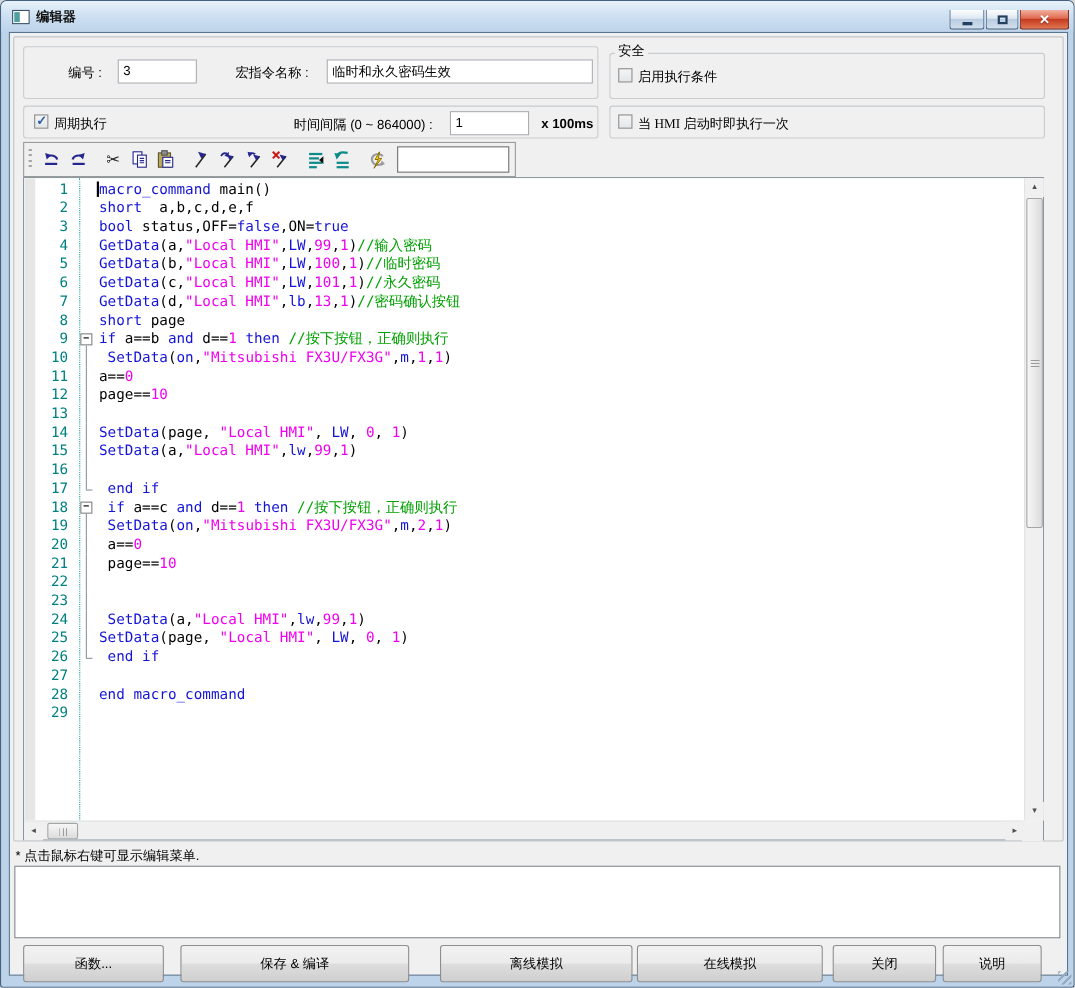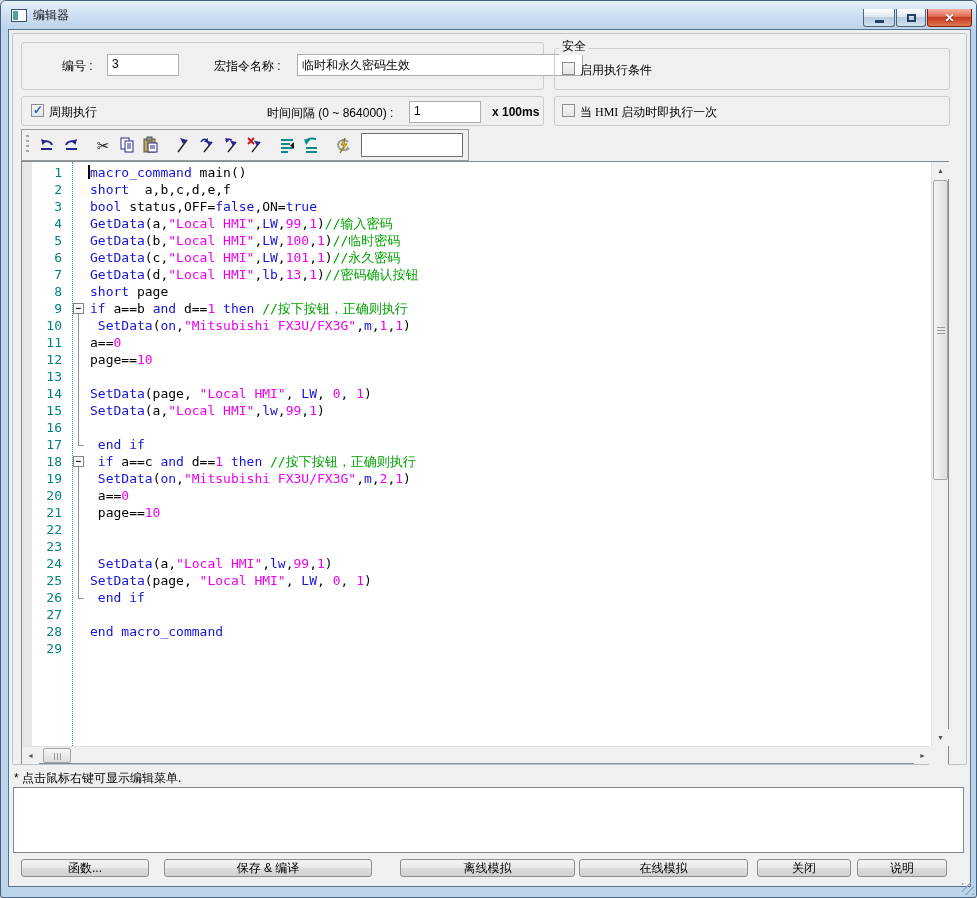--- a/index.html
+++ b/index.html
@@ -1,19 +1,19 @@
 <!DOCTYPE html>
 <html><head>
 <meta charset="utf-8">
 <style>
   * { margin:0; padding:0; box-sizing:border-box; }
   html,body { width:977px; height:898px; font-family:"Liberation Sans", sans-serif; background:#d8d8d8; }
   .window { position:relative; width:977px; height:898px; background:#bdd3ea; border:1px solid #45617e; border-radius:6px 6px 3px 3px; overflow:hidden; }
   .titlebar { position:absolute; left:0; top:0; right:0; height:28px;
-    background:linear-gradient(#e8f2fb, #cfe1f2 45%, #bdd3ea); display:flex; align-items:center; }
+    background:linear-gradient(#e8f2fb, #cfe1f2 45%, #bdd3ea); display:flex; align-items:center;font-weight:bold; }
   .app-icon { width:16px; height:13px; margin:0 6px 0 10px; background:#fff; border:1px solid #35506b; position:relative; }
   .app-icon::before { content:''; position:absolute; left:1px; top:1px; bottom:1px; width:5px; background:#4f9f9f; }
   .title-text { font-size:12px; color:#111; }
   .winbtns { position:absolute; top:8px; right:4px; display:flex; }
   .wbtn { height:18px; border:1px solid #50647c; border-top:none; border-radius:0 0 3px 3px;
     background:linear-gradient(#fdfeff, #dde8f3 45%, #b9cce1 50%, #d2e0ee); display:flex; align-items:center; justify-content:center; margin-left:1px; cursor:default; }
   .wbtn.min { width:32px; } .wbtn.max { width:30px; }
   .wbtn.close { width:45px; background:linear-gradient(#f3b0a0, #e06a50 45%, #c53a22 50%, #e2764e); border-color:#7c2113; }
   .glyph-min { width:9px; height:3px; background:#23405e; margin-top:7px; }
   .glyph-max { width:9px; height:8px; border:2px solid #23405e; background:transparent; }
@@ -63,21 +63,21 @@
   .vsb-thumb { position:absolute; left:1px; top:18px; width:15px; height:300px; border:1px solid #a3a6a9; border-radius:2px; background:linear-gradient(90deg,#f6f6f6,#eaeaea 50%,#dcdcdc); }
   .vgrip { position:absolute; left:3px; top:146px; width:8px; height:8px; background:repeating-linear-gradient(#9b9b9b 0 1px, transparent 1px 3px); }
   .hsb { position:absolute; left:0; top:584px; width:909px; height:17px; background:#f0f0f0; border-top:1px solid #e2e2e2; }
   .hsb .left { left:0; top:0; } .hsb .right { left:892px; top:0; }
   .hsb-thumb { position:absolute; left:21px; top:1px; width:28px; height:15px; border:1px solid #a3a6a9; border-radius:2px; background:linear-gradient(#f6f6f6,#eaeaea 50%,#dcdcdc); }
   .hgrip { position:absolute; left:10px; top:4px; width:8px; height:7px; background:repeating-linear-gradient(90deg,#9b9b9b 0 1px, transparent 1px 3px); }
   .sb-corner { position:absolute; right:0; top:584px; width:19px; height:19px; background:#f0f0f0; }
   
   .hint { position:absolute; left:5px; top:740px; font-size:12px; color:#000; }
   .output { position:absolute; left:4px; top:757px; width:951px; height:66px; border:1px solid #828790; background:#fff; resize:none; font-family:"Liberation Sans",sans-serif; font-size:12px; }
-  .btnrow .pbtn { position:absolute; top:829px; height:18px; border:1px solid #8e8e8e; border-radius:3px; font-size:12px; color:#000;
+  .btnrow .pbtn { position:absolute; top:829px; height:34px; border:1px solid #8e8e8e; border-radius:3px; font-size:12px; color:#000;
     background:linear-gradient(#f2f2f2,#ebebeb 48%,#dddddd 52%,#cfcfcf); display:flex; align-items:center; justify-content:center; }
   .b-func { left:12px; width:128px; } .b-save { left:155px; width:208px; } .b-off { left:391px; width:175px; }
   .b-on { left:570px; width:169px; } .b-close { left:748px; width:94px; } .b-help { left:848px; width:90px; }
   .resize-grip { position:absolute; right:2px; bottom:2px; width:12px; height:12px; background:repeating-linear-gradient(135deg,#93abc2 0 2px, transparent 2px 5px); }
   .icon-cut { font-size:15px; color:#202020; line-height:1; }
 </style>
 </head>
 <body>
 
 <div class="window">
@@ -97,21 +97,21 @@
       </div>
   </div>
 
   <div class="client">
     <div class="outerbox"></div>
 
     <div class="gbox box-id"></div>
     <div class="lbl" style="left:53px; top:28px;">编号 :</div>
     <div class="tbox" style="left:98px; top:24px; width:72px; height:22px;">3</div>
     <div class="lbl" style="left:205px; top:28px;">宏指令名称 :</div>
-    <div class="tbox" style="left:288px; top:24px; width:286px; height:22px;">临时和永久密码生效</div>
+    <div class="tbox" style="left:288px; top:24px; width:242px; height:22px;">临时和永久密码生效</div>
 
     <div class="gbox box-security"></div>
     <div class="security-title">安全</div>
     <div class="cbrow" style="left:553px; top:32px;">
       <span class="cb"></span>
       <span>启用执行条件</span>
     </div>
 
     <div class="gbox box-periodic"></div>
     <div class="cbrow" style="left:22px; top:74px;">

